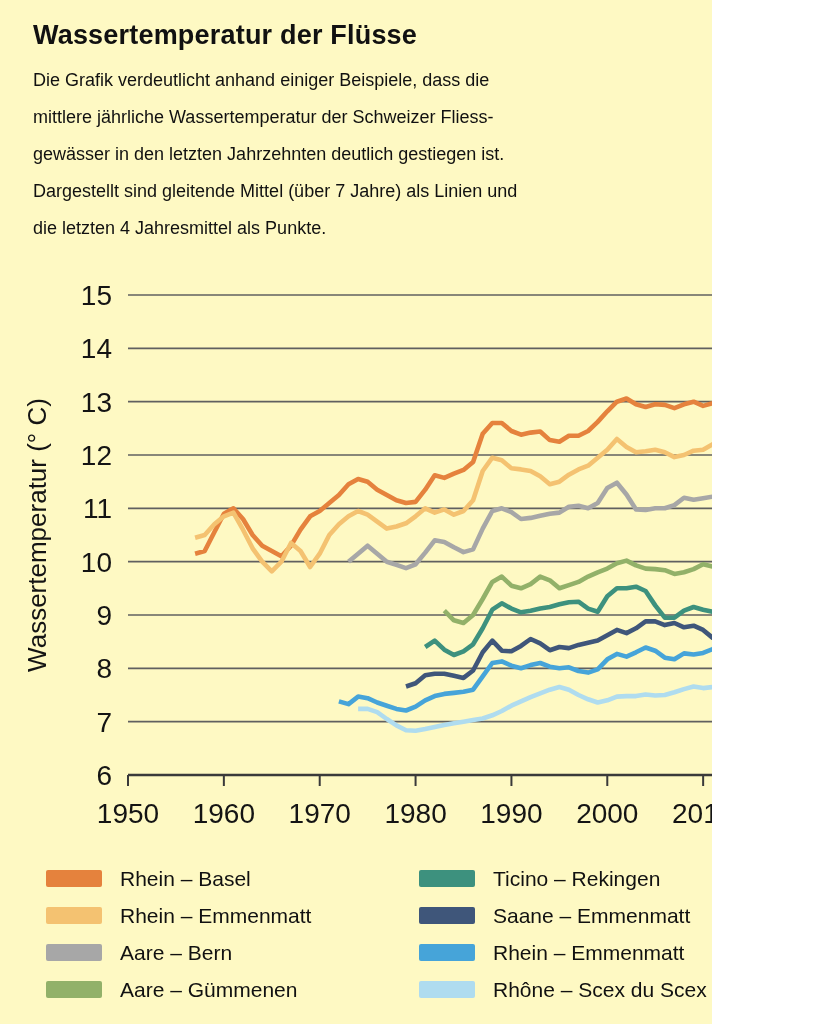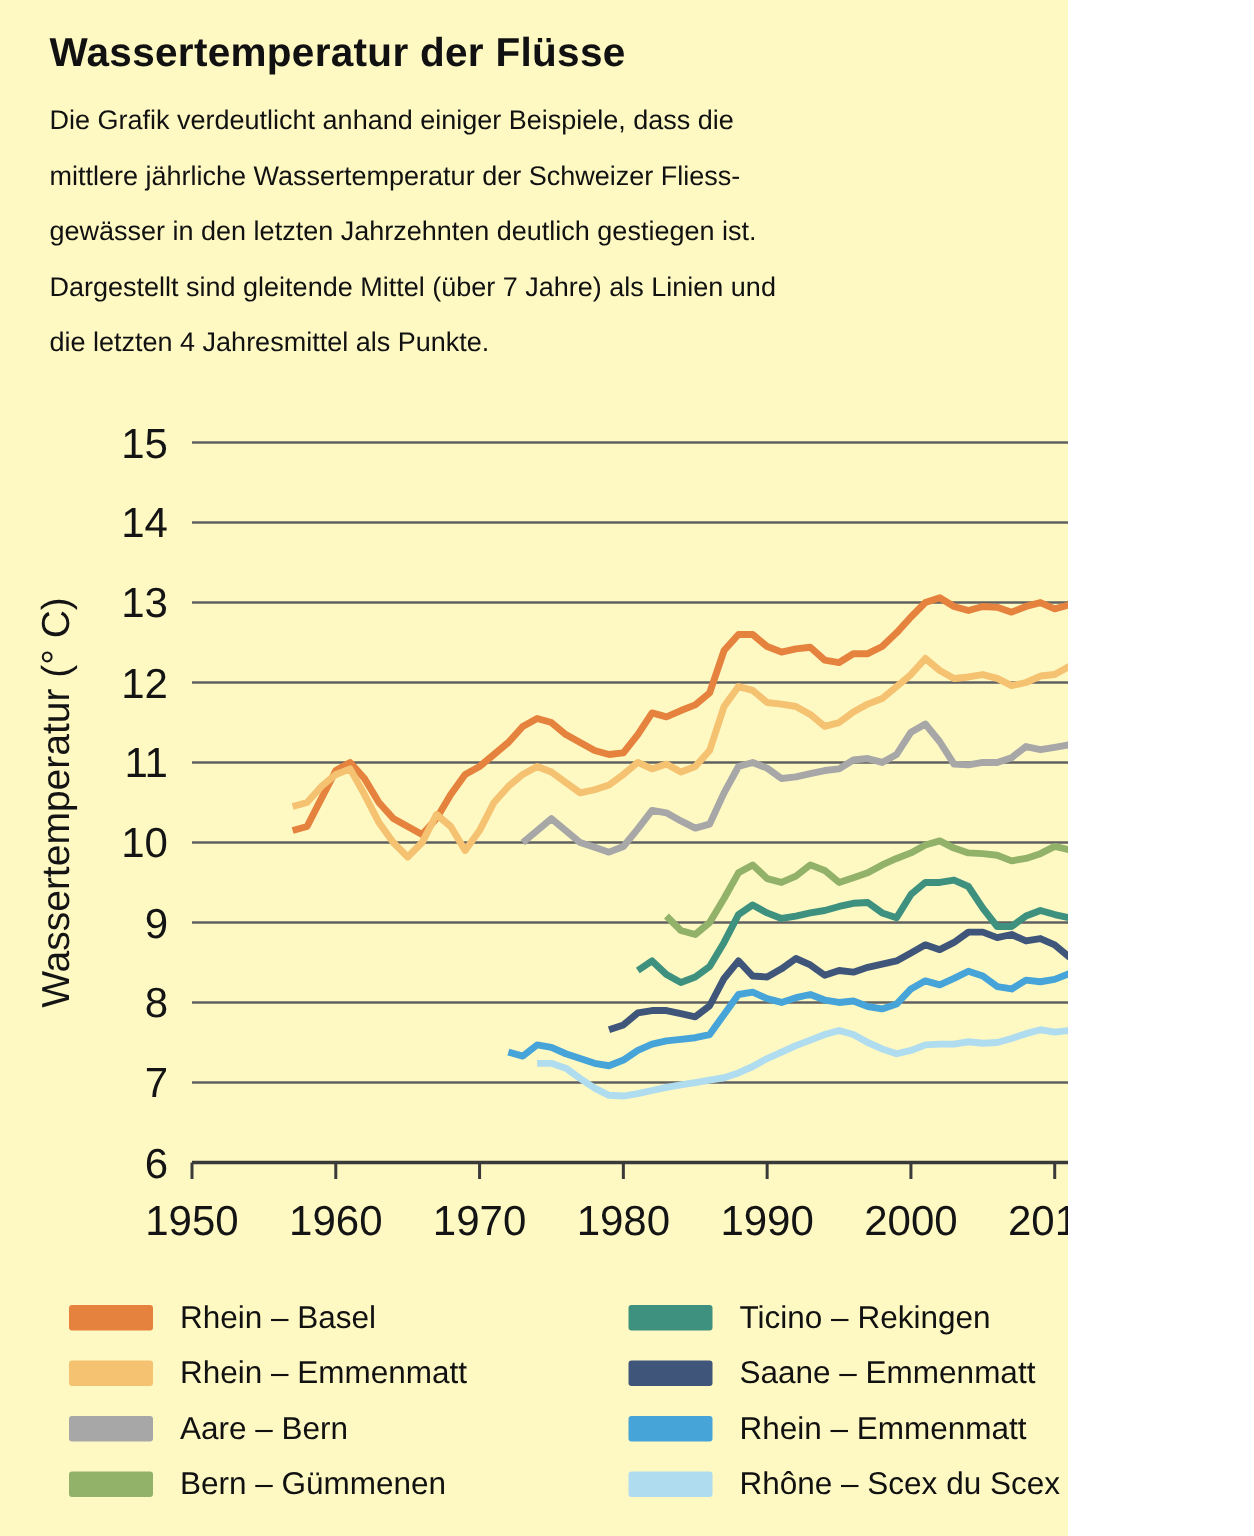--- a/index.html
+++ b/index.html
@@ -127,21 +127,21 @@
     <div class="legend-item">
       <span class="legend-swatch" style="background: rgb(244, 194, 113);"></span>
       <span class="legend-label">Rhein – Emmenmatt</span>
     </div>
     <div class="legend-item">
       <span class="legend-swatch" style="background: rgb(167, 167, 167);"></span>
       <span class="legend-label">Aare – Bern</span>
     </div>
     <div class="legend-item">
       <span class="legend-swatch" style="background: rgb(146, 177, 105);"></span>
-      <span class="legend-label">Bern – Gümmenen</span>
+      <span class="legend-label">Aare – Gümmenen</span>
     </div>
     <div class="legend-item">
       <span class="legend-swatch" style="background: rgb(61, 145, 126);"></span>
       <span class="legend-label">Ticino – Rekingen</span>
     </div>
     <div class="legend-item">
       <span class="legend-swatch" style="background: rgb(63, 86, 122);"></span>
       <span class="legend-label">Saane – Emmenmatt</span>
     </div>
     <div class="legend-item">

